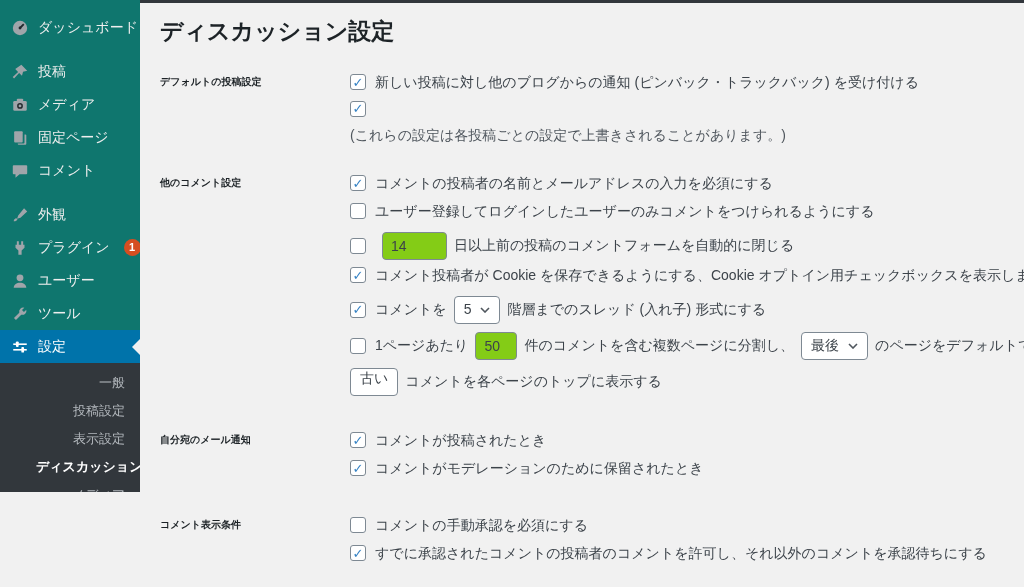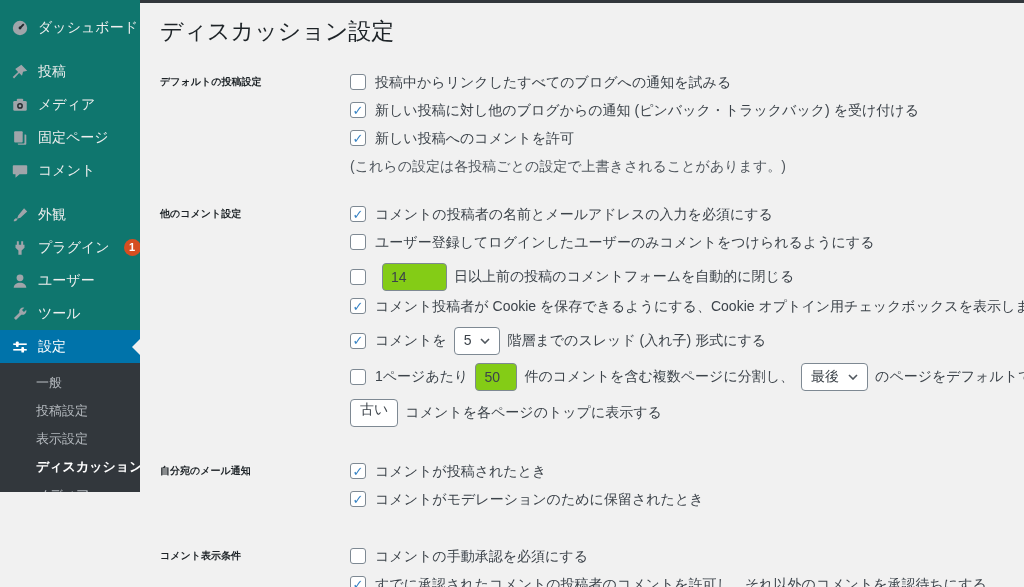--- a/index.html
+++ b/index.html
@@ -31,38 +31,38 @@
   }
   .sep { height:11px; }
   .badge {
     display:inline-flex; align-items:center; justify-content:center;
     min-width:17px; height:17px; margin-left:5px; padding:0 4px;
     background:#d54e21; color:#fff; border-radius:50%;
     font-size:11px; font-weight:bold; line-height:1;
   }
   .submenu { list-style:none; background:#32373c; padding:6px 0 9px; }
   .submenu li {
-    padding:5px 9px 5px 36px; font-size:13px; color:#b4b9be;
-    cursor:pointer; white-space:nowrap;
+    padding:5px 15px 5px 36px; font-size:13px; color:#b4b9be;
+    cursor:pointer; white-space:nowrap;text-align:right;
   }
   .submenu li.current { color:#fff; font-weight:bold; }
   .collapse-btn {
     display:flex; align-items:center; gap:8px;
     margin-top:11px; padding:6px 0 6px 11px;
     color:#a0a5aa; font-size:13px; cursor:pointer; white-space:nowrap;
   }
 
   
   .main {
     flex:1; height:587px; overflow:hidden;
     border-top:3px solid #32373c;
     padding:8px 20px 0 20px;
   }
   h1.page-title {
-    font-size:23px; font-weight:400; color:#1d2327;
+    font-size:23px; font-weight:700; color:#1d2327;
     padding:6px 0 4px; line-height:1.3;
   }
   .form { margin-top:22px; }
   .frow { display:flex; margin-bottom:29px; }
   .frow .th {
     width:190px; min-width:190px; font-weight:bold; font-size:10px;
     color:#1d2327; padding-top:2px; line-height:1.4;
   }
   .frow .td { flex:1; }
   .row {
@@ -196,30 +196,25 @@
 
 <div class="main">
   <h1 class="page-title">ディスカッション設定</h1>
 
   <div class="form">
 
     <div class="frow">
       <div class="th">デフォルトの投稿設定</div>
       <div class="td">
         <label class="row">
-          <span class="cb"></span>
-          <span class="txt">投稿中からリンクしたすべてのブログへの通知を試みる</span>
-        </label>
-        <label class="row">
           <span class="cb checked"></span>
           <span class="txt">新しい投稿に対し他のブログからの通知 (ピンバック・トラックバック) を受け付ける</span>
         </label>
         <label class="row">
           <span class="cb checked"></span>
-          <span class="txt">新しい投稿へのコメントを許可</span>
         </label>
         <p class="note">(これらの設定は各投稿ごとの設定で上書きされることがあります。)</p>
       </div>
     </div>
 
     <div class="frow">
       <div class="th">他のコメント設定</div>
       <div class="td">
         <label class="row">
           <span class="cb checked"></span>

